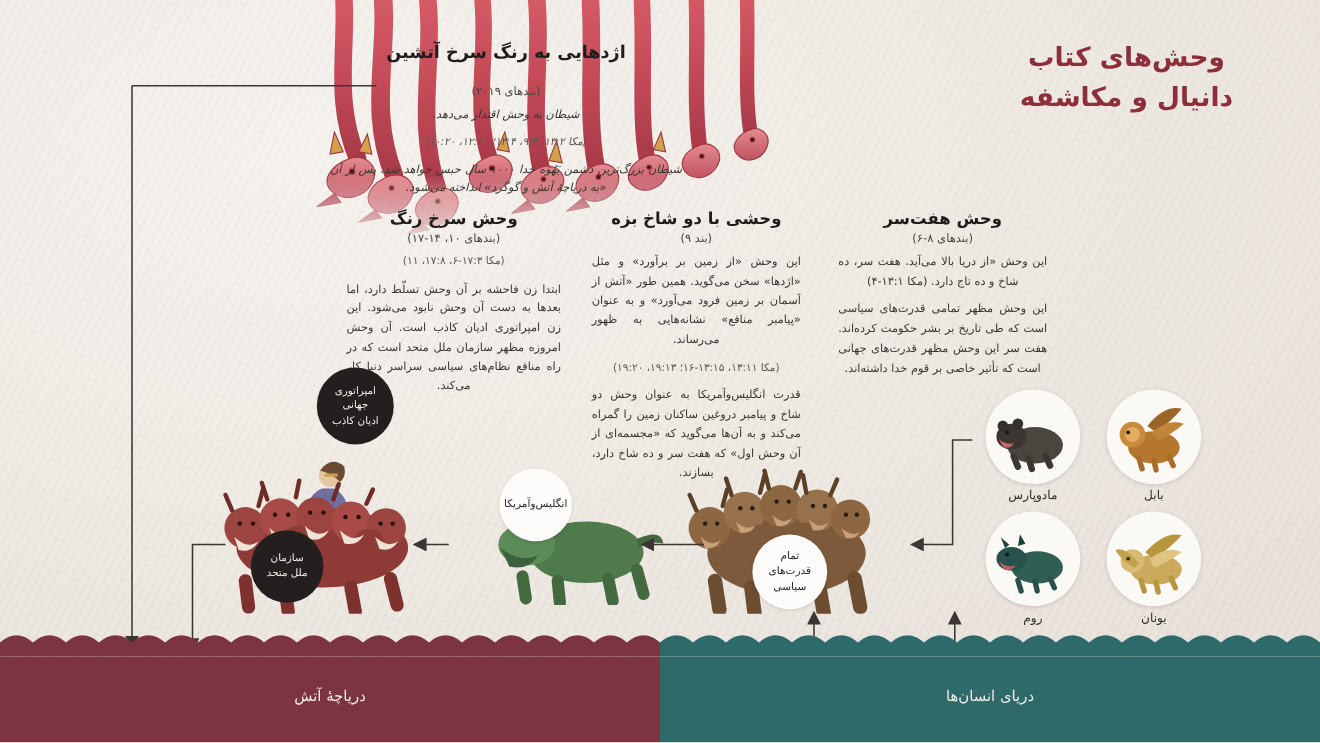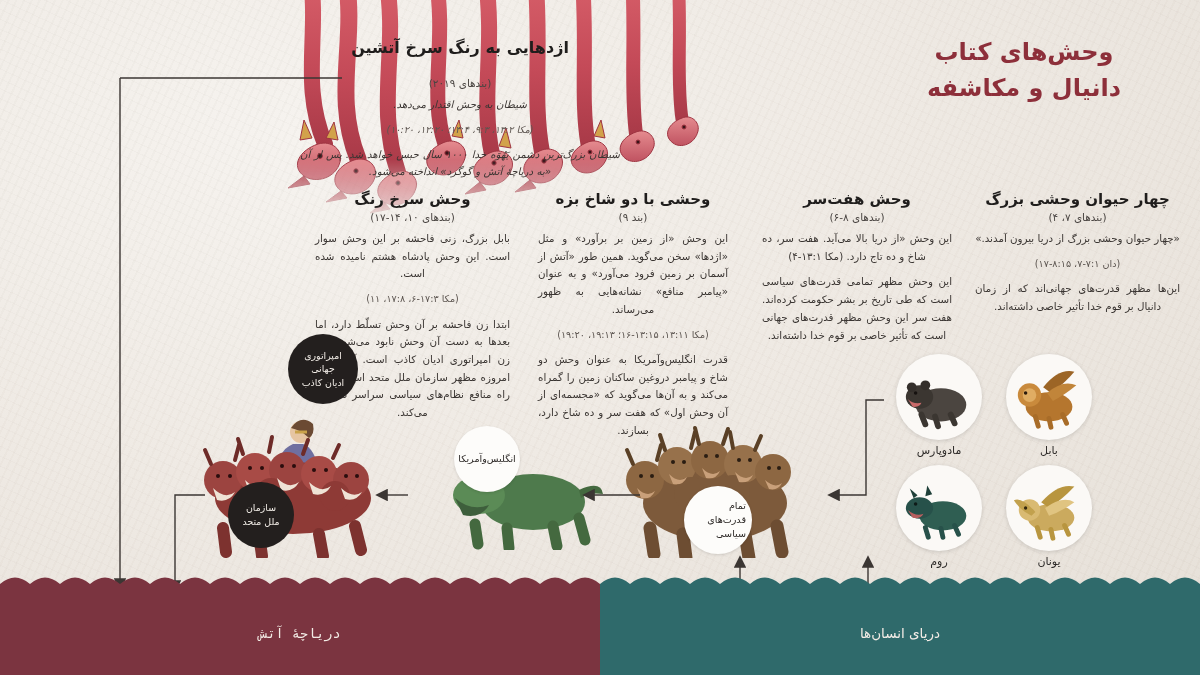--- a/index.html
+++ b/index.html
@@ -27,21 +27,21 @@
     background-image:
       repeating-linear-gradient(115deg, rgba(140,120,100,.035) 0 2px, rgba(255,255,255,0) 2px 7px),
       repeating-linear-gradient(25deg, rgba(120,100,90,.03) 0 1px, rgba(255,255,255,0) 1px 9px);
     opacity: .9;
   }
   
   .sea {
     position: absolute;
     bottom: 0; height: 78px;
   }
-  .sea-fire { left: 0; width: 600px; background: #7b3440; font-family: Liberation Mono, monospace; }
+  .sea-fire { left: 0; width: 600px; background: #7b3440; }
   .sea-people { left: 600px; width: 600px; background: #2f6a6b; }
   .sea-label {
     position: absolute;
     top: 28px;
     width: 100%;
     text-align: center;
     color: #f3ece6;
     font-size: 13.5px;
     letter-spacing: .3px;
   }
@@ -155,20 +155,21 @@
     font-size: 9.4px;
     line-height: 1.45;
     padding: 6px;
   }
   .badge-light {
     position: absolute;
     border-radius: 50%;
     background: #fdfcfa;
     color: #2a2624;
     display: flex; align-items: center; justify-content: center;
+    text-align: center;
     font-size: 9.6px;
     line-height: 1.45;
     padding: 6px;
     box-shadow: 0 1px 3px rgba(0,0,0,.12);
   }
 
   
   .beast { position: absolute; }
 
   
@@ -272,47 +273,39 @@
   </div>
 
   <div class="dragon-text">
     <h3>اژدهایی به رنگ سرخ آتشین</h3>
     <div class="verse">(بندهای ۲۰۱۹)</div>
     <p>شیطان به وحش اقتدار می‌دهد.</p>
     <p class="ref">(مکا ۱۳:۲، ۹:۳، ۱۳:۴؛ ۱۲:۲۰، ۱۰:۲۰)</p>
     <p>شیطان بزرگ‌ترین دشمن یَهُوَه خدا ۱۰۰۰ سال حبس خواهد شد. پس از آن «به دریاچهٔ آتش و گوگرد» انداخته می‌شود.</p>
   </div>
 
-  <div class="col" style="top:190px; right:20px; width:205px;">
-    <h3>چهار حیوان وحشی بزرگ</h3>
-    <div class="verse">(بندهای ۷، ۴)</div>
-    <p>«چهار حیوان وحشی بزرگ از دریا بیرون آمدند.»</p>
-    <p class="ref">(دان ۷:۱-۷، ۸:۱۵-۱۷)</p>
-    <p>این‌ها مظهر قدرت‌های جهانی‌اند که از زمان دانیال بر قوم خدا تأثیر خاصی داشته‌اند.</p>
-  </div>
 
   <div class="col" style="top:190px; right:248px; width:190px;">
     <h3>وحش هفت‌سر</h3>
     <div class="verse">(بندهای ۸-۶)</div>
     <p>این وحش «از دریا بالا می‌آید. هفت سر، ده شاخ و ده تاج دارد. (مکا ۱۳:۱-۴)</p>
     <p>این وحش مظهر تمامی قدرت‌های سیاسی است که طی تاریخ بر بشر حکومت کرده‌اند. هفت سر این وحش مظهر قدرت‌های جهانی است که تأثیر خاصی بر قوم خدا داشته‌اند.</p>
   </div>
 
   <div class="col" style="top:190px; right:472px; width:190px;">
     <h3>وحشی با دو شاخ بزه</h3>
     <div class="verse">(بند ۹)</div>
     <p>این وحش «از زمین بر برآورد» و مثل «اژدها» سخن می‌گوید. همین طور «آتش از آسمان بر زمین فرود می‌آورد» و به عنوان «پیامبر منافع» نشانه‌هایی به ظهور می‌رساند.</p>
     <p class="ref">(مکا ۱۳:۱۱، ۱۳:۱۵-۱۶؛ ۱۹:۱۳، ۱۹:۲۰)</p>
     <p>قدرت انگلیس‌وآمریکا به عنوان وحش دو شاخ و پیامبر دروغین ساکنان زمین را گمراه می‌کند و به آن‌ها می‌گوید که «مجسمه‌ای از آن وحش اول» که هفت سر و ده شاخ دارد، بسازند.</p>
   </div>
 
   <div class="col" style="top:190px; right:690px; width:195px;">
     <h3>وحش سرخ رنگ</h3>
     <div class="verse">(بندهای ۱۰، ۱۴-۱۷)</div>
-    <p>بابل بزرگ، زنی فاحشه بر این وحش سوار است. این وحش پادشاه هشتم نامیده شده است.</p>
     <p class="ref">(مکا ۱۷:۳-۶، ۱۷:۸، ۱۱)</p>
     <p>ابتدا زن فاحشه بر آن وحش تسلّط دارد، اما بعدها به دست آن وحش نابود می‌شود. این زن امپراتوری ادیان کاذب است. آن وحش امروزه مظهر سازمان ملل متحد است که در راه منافع نظام‌های سیاسی سراسر دنیا کار می‌کند.</p>
   </div>
 
   <div class="medallion" style="top:354px; right:218px;">
     <svg viewBox="0 0 80 80">
       <ellipse cx="42" cy="48" rx="26" ry="17" fill="#4b4540"></ellipse>
       <ellipse cx="20" cy="40" rx="14" ry="12" fill="#3b3631"></ellipse>
       <circle cx="12" cy="30" r="5" fill="#342f2b"></circle>
       <circle cx="26" cy="28" r="5" fill="#342f2b"></circle>

